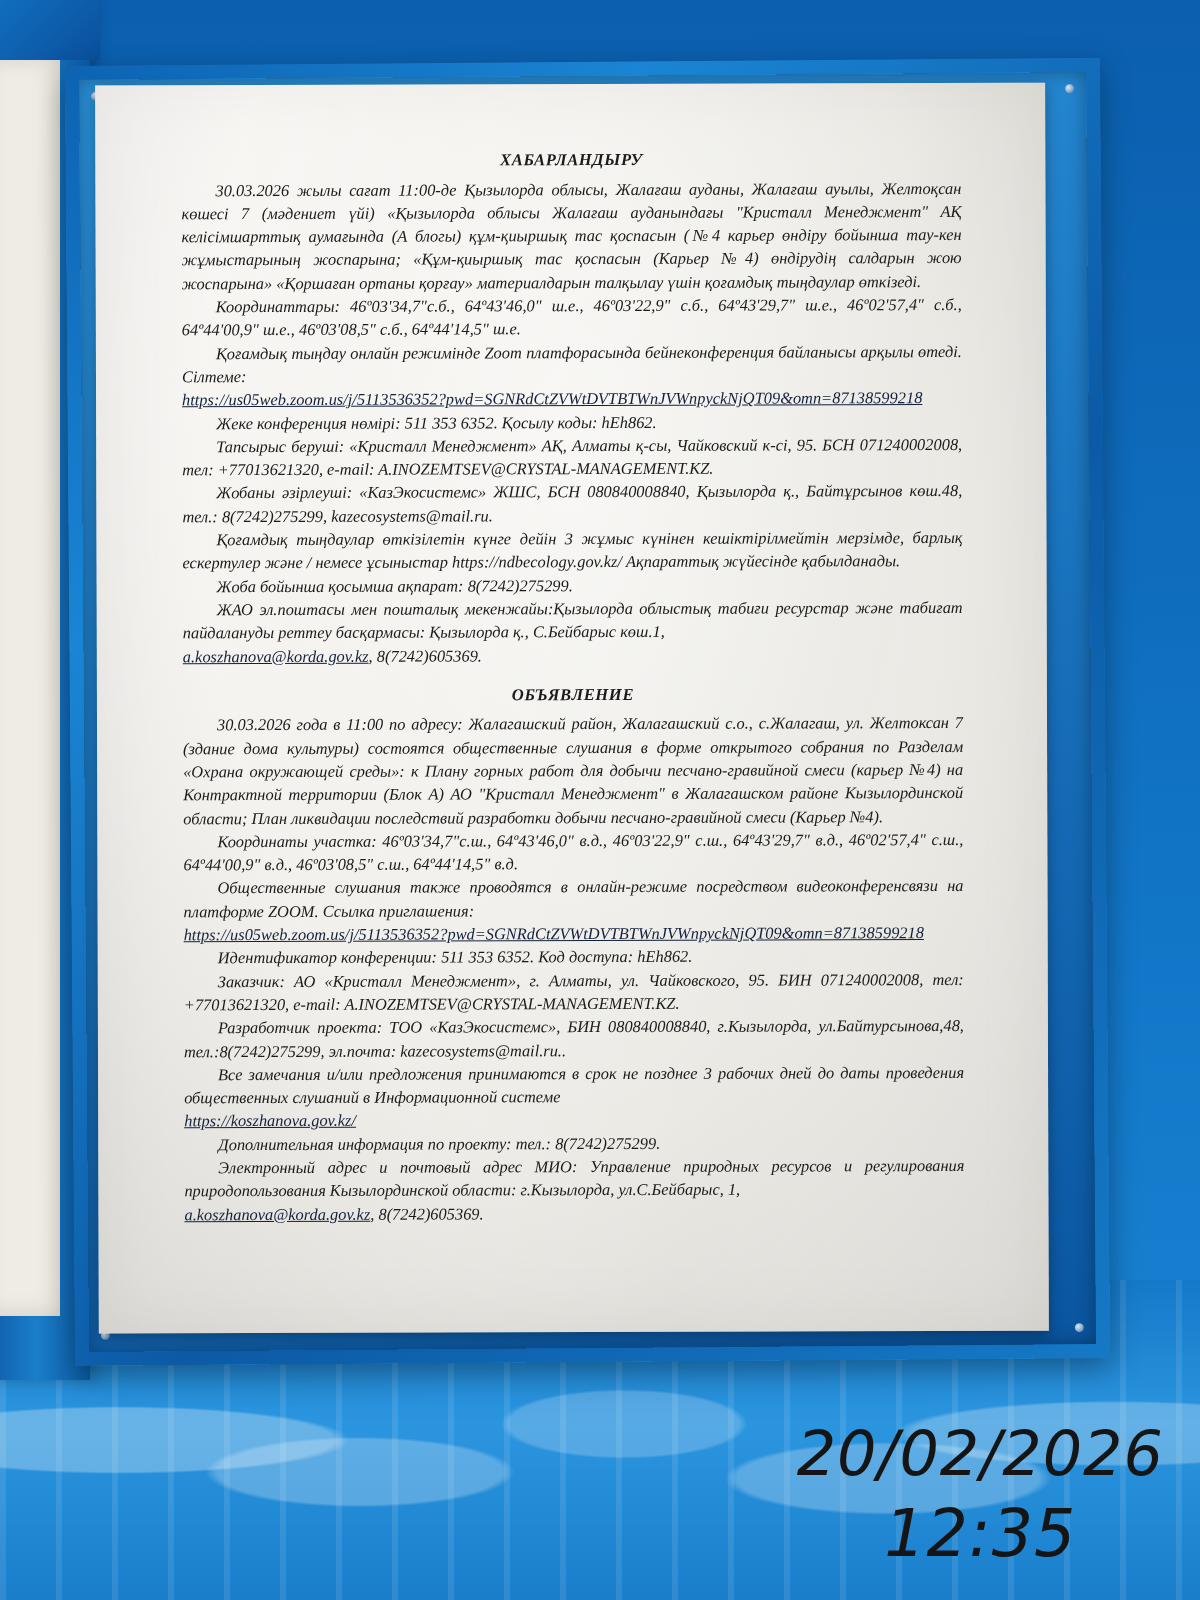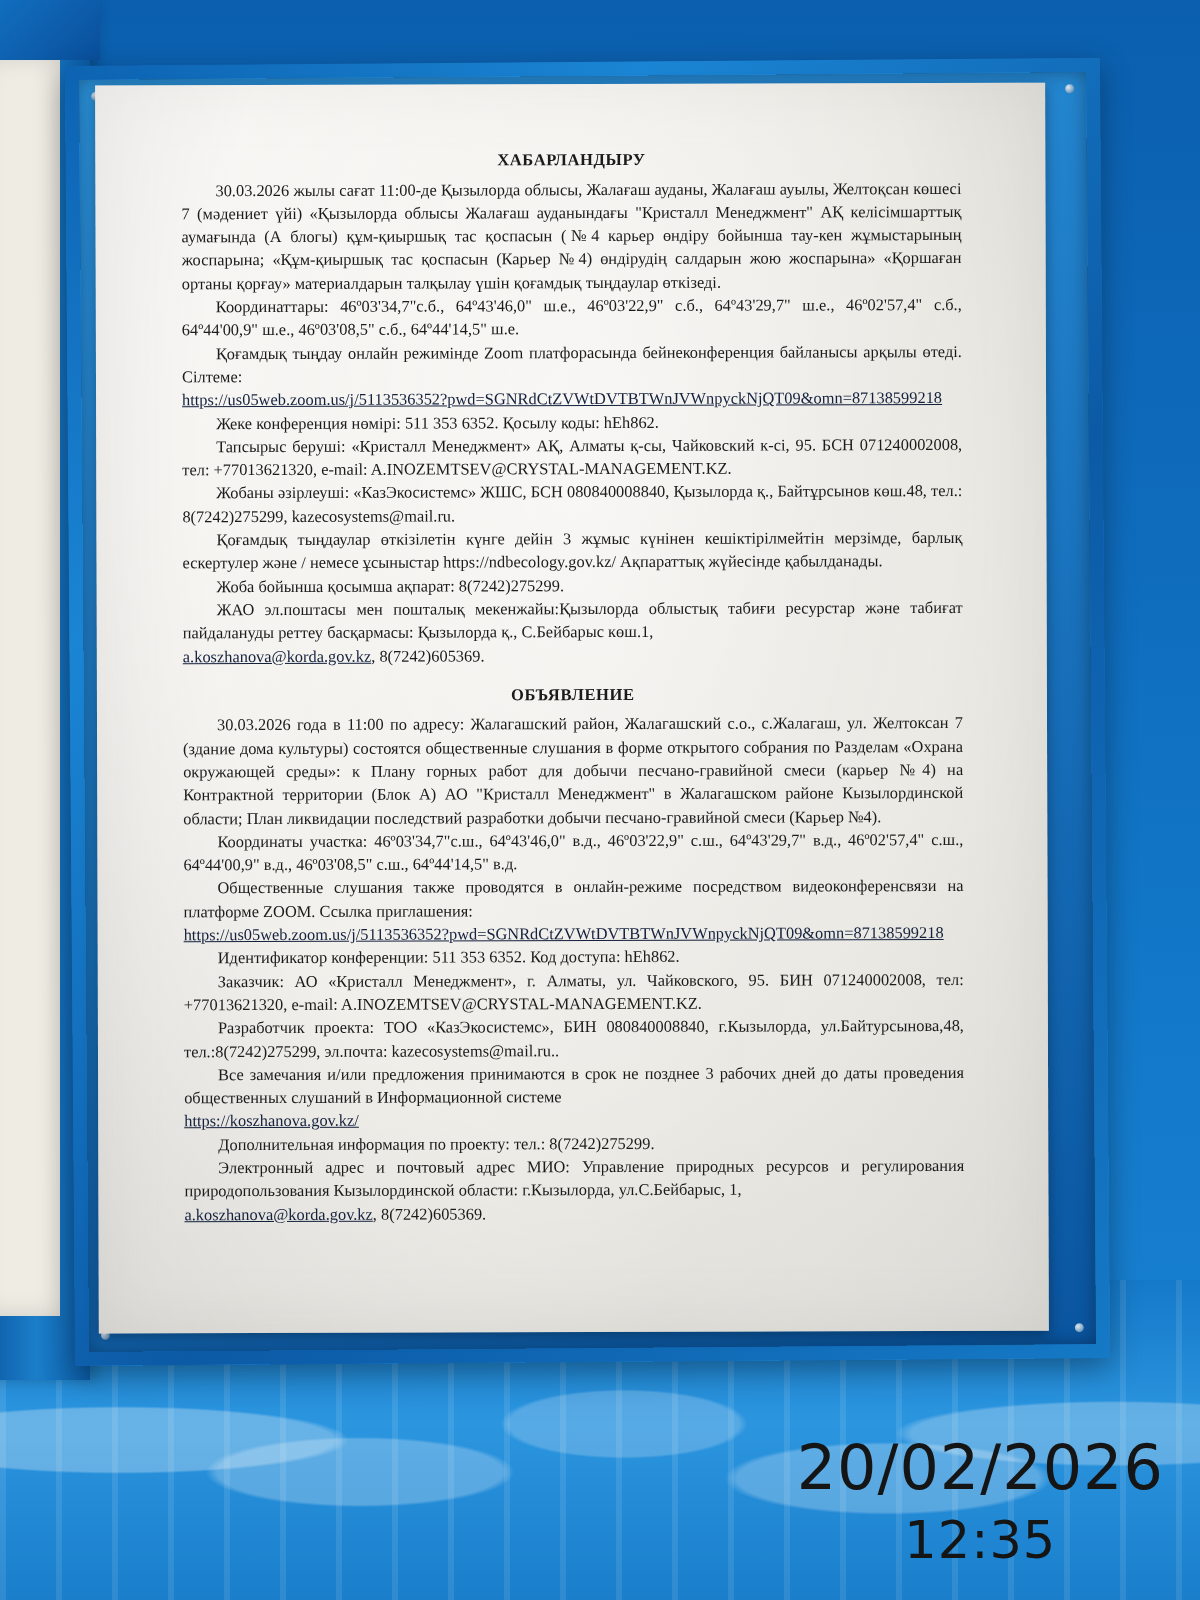--- a/index.html
+++ b/index.html
@@ -14,20 +14,21 @@
     overflow: hidden;
     font-family: "Liberation Serif", serif;
   }
 
   
   #scene {
     position: absolute;
     inset: 0;
     background:
       linear-gradient(180deg, #0b5fae 0%, #0f6cbd 35%, #1277c8 60%, #1b86d6 100%);
+    font-style: italic;
   }
   #ornament {
     position: absolute;
     left: 0;
     right: 0;
     bottom: 0;
     height: 320px;
     background:
       radial-gradient(ellipse at 10% 50%, rgba(255,255,255,0.30) 0 14%, rgba(255,255,255,0) 15%),
       radial-gradient(ellipse at 30% 60%, rgba(255,255,255,0.26) 0 12%, rgba(255,255,255,0) 13%),
@@ -172,21 +173,21 @@
     position: absolute;
     right: 36px;
     bottom: 34px;
     text-align: center;
     color: #151515;
     font-family: "DejaVu Sans", sans-serif;
     letter-spacing: 1px;
     line-height: 1.0;
   }
   #ts-date { font-size: 62px; }
-  #ts-time { font-size: 51px; margin-top: 16px; }
+  #ts-time { font-size: 65px; margin-top: 16px; }
 
   
   .screw {
     position: absolute;
     width: 9px; height: 9px;
     border-radius: 50%;
     background: radial-gradient(circle at 35% 35%, #dfe8f2, #7fa5c5 60%, #3d6c95);
   }
 </style>
 </head>

